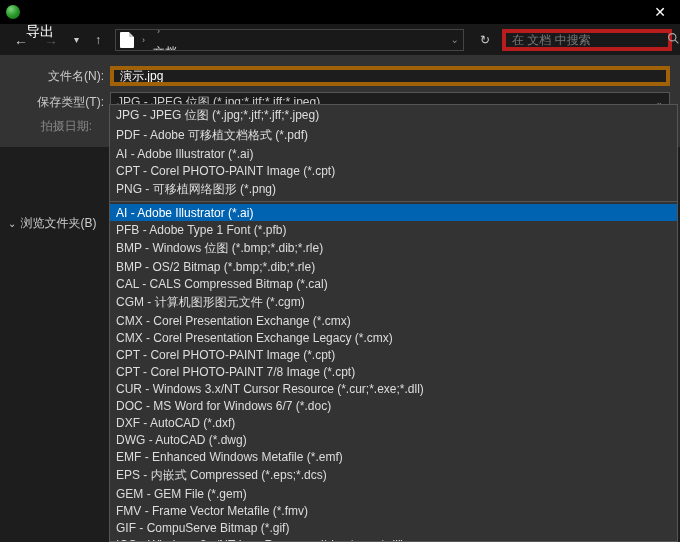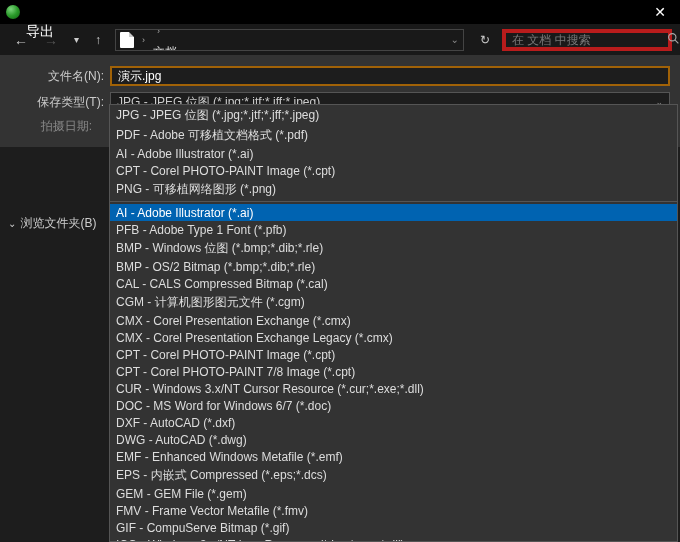--- a/index.html
+++ b/index.html
@@ -24,21 +24,21 @@
   .path-chevron { margin-left: auto; color: #888; font-size: 10px; }
   .refresh { color: #ccc; padding: 0 8px; cursor: pointer; }
   .search-bar { width: 170px; background: #191919; border: 4px solid #b91c1c; height: 22px; display: flex; align-items: center; padding: 0 6px; color: #777; }
   .search-input { flex: 1; background: transparent; border: none; color: #ccc; font-size: 12px; outline: none; }
   .search-input::placeholder { color: #777; }
   .search-icon { color: #aaa; cursor: pointer; }
   
   .form-area { background: #333333; padding: 10px 10px 6px 10px; }
   .form-row { display: flex; align-items: center; margin-bottom: 6px; }
   .form-label { width: 100px; text-align: right; color: #ccc; font-size: 12px; padding-right: 6px; }
-  .filename-input { flex: 1; height: 20px; background: #1d1d1d; border: 2px solid #a16207; color: #fff; padding: 0 6px; font-size: 12px; outline: none; }
+  .filename-input { flex: 1; height: 20px; background: #1d1d1d; border: 4px solid #a16207; color: #fff; padding: 0 6px; font-size: 12px; outline: none; }
   .filetype-combo { flex: 1; height: 20px; background: #1d1d1d; border: 1px solid #555; color: #ccc; padding: 0 6px; font-size: 12px; display: flex; align-items: center; justify-content: space-between; cursor: pointer; }
   .combo-chevron { font-size: 9px; color: #888; }
   .date-label { width: 100px; text-align: right; color: #888; font-size: 12px; padding-right: 18px; }
   
   .dropdown-panel { position: absolute; left: 109px; right: 2px; top: 104px; bottom: 0; background: #333333; border: 1px solid #555; overflow: hidden; z-index: 100; }
   .dropdown-list { color: #ddd; font-size: 12px; }
   .dd-item { padding: 1.5px 6px; cursor: pointer; white-space: nowrap; }
   .dd-item.highlighted { background: #0063b1; color: #fff; }
   .dd-sep { height: 1px; background: #555; margin: 2px 0; }
   

